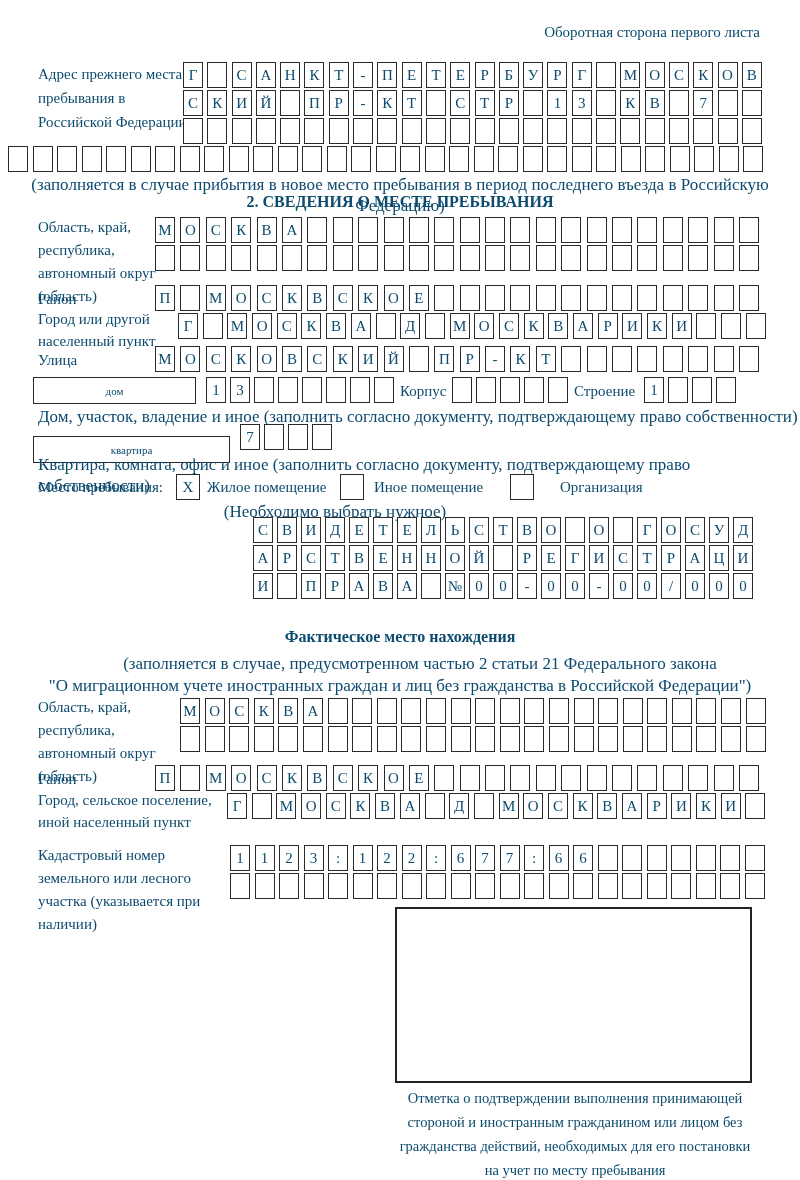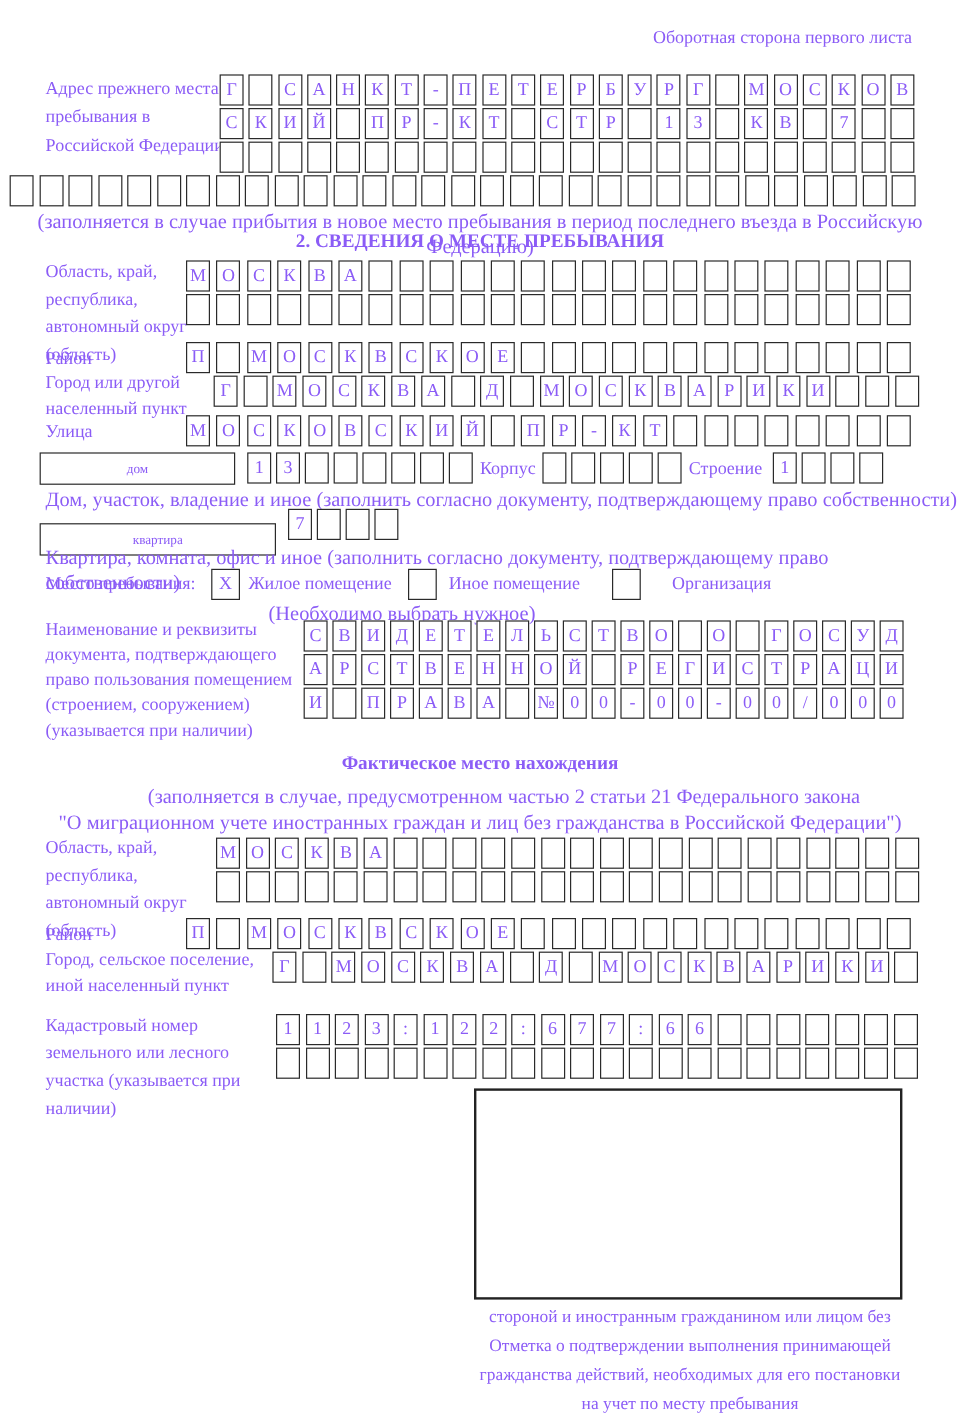--- a/index.html
+++ b/index.html
@@ -1,18 +1,18 @@
 <!DOCTYPE html>
 <html><head>
 <meta charset="utf-8">
 <style>
   html,body{margin:0;padding:0;background:#ffffff;}
   .page{
     position:relative;width:800px;height:1180px;background:#fff;
-    font-family:"Liberation Serif","DejaVu Serif",serif;color:#8b5cf6;overflow:hidden;
+    font-family:"Liberation Serif","DejaVu Serif",serif;color:#0c4a6e;overflow:hidden;
   }
   .abs{position:absolute;}
   .lbl{position:absolute;font-size:15px;line-height:23px;}
   .note{position:absolute;font-size:17px;line-height:21px;}
   .center{left:0;right:0;text-align:center;}
   .title{position:absolute;left:0;right:0;text-align:center;font-weight:bold;font-size:16px;}
   .cellrow{position:absolute;display:flex;gap:4.5px;}
   .cell{
     flex:none;width:20px;height:26px;box-sizing:border-box;background:#fff;
     border:1.6px solid #2a2a2a;display:inline-flex;align-items:center;justify-content:center;
@@ -325,21 +325,20 @@
 
   <div class="lbl" style="left:38px;top:476px;">Место пребывания:</div>
   <span class="cell checkbox" style="left:176px;top:474px;">X</span>
   <div class="lbl" style="left:207px;top:476px;">Жилое помещение</div>
   <span class="cell checkbox" style="left:340px;top:474px;"> </span>
   <div class="lbl" style="left:374px;top:476px;">Иное помещение</div>
   <span class="cell checkbox" style="left:510px;top:474px;"> </span>
   <div class="lbl" style="left:560px;top:476px;">Организация</div>
   <div class="note" style="left:195px;top:501px;width:280px;text-align:center;">(Необходимо выбрать нужное)</div>
 
-  <div class="lbl" style="left:38px;top:515px;width:218px;line-height:21px;">Наименование и реквизиты документа, подтверждающего право пользования помещением (строением, сооружением) (указывается при наличии)</div>
   <div class="cellrow" style="left:253px;top:517px;gap:4px;">
       <span class="cell">С</span>
       <span class="cell">В</span>
       <span class="cell">И</span>
       <span class="cell">Д</span>
       <span class="cell">Е</span>
       <span class="cell">Т</span>
       <span class="cell">Е</span>
       <span class="cell">Л</span>
       <span class="cell">Ь</span>
@@ -560,19 +559,19 @@
       <span class="cell"></span>
       <span class="cell"></span>
       <span class="cell"></span>
       <span class="cell"></span>
       <span class="cell"></span>
       <span class="cell"></span>
     </div>
 
   <div class="stampbox" style="left:395px;top:907px;width:357px;height:176px;"></div>
   <div class="abs" style="left:385px;top:1086px;width:380px;text-align:center;font-size:14.5px;line-height:24px;">
+    <div>Отметка о подтверждении выполнения принимающей</div>
     <div>стороной и иностранным гражданином или лицом без</div>
-    <div>Отметка о подтверждении выполнения принимающей</div>
     <div>гражданства действий, необходимых для его постановки</div>
     <div>на учет по месту пребывания</div>
   </div>
 
 </div>
 
 </body></html>

